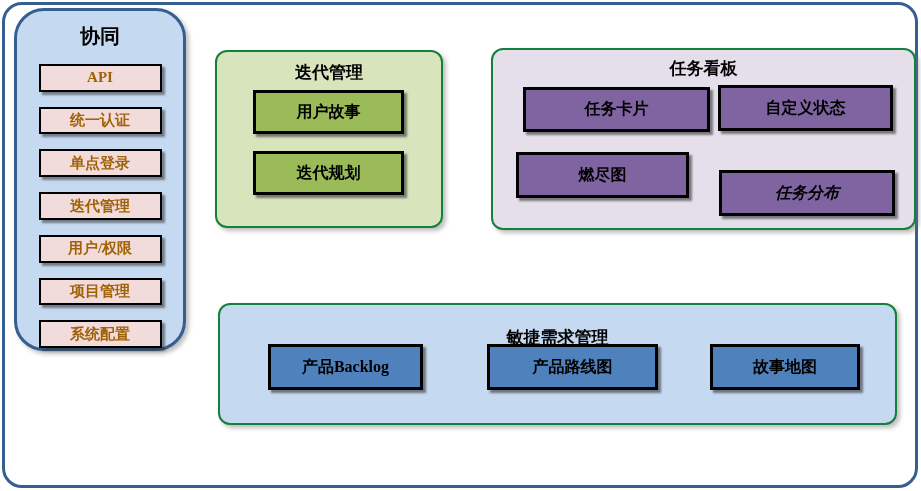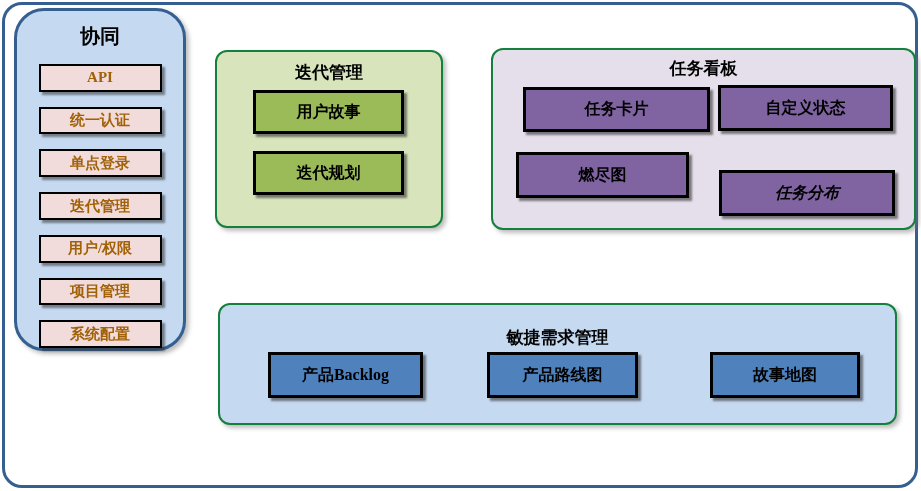--- a/index.html
+++ b/index.html
@@ -69,23 +69,23 @@
   .box-kanban{left:465px;top:48px;width:425px;height:182px;background:var(--purple-box-bg);margin-left:26px;}
   .box-kanban .group-title{top:7px;}
   .box-kanban .feature-item{background:var(--purple-item-bg);}
   .item-task-card{left:30px;top:37px;width:187px;height:45px;}
   .item-custom-status{left:225px;top:35px;width:175px;height:46px;}
   .item-burndown{left:23px;top:102px;width:173px;height:46px;}
   .item-task-distribution{left:226px;top:120px;width:176px;height:46px;font-style:italic;}
 
   .box-agile{left:218px;top:303px;width:679px;height:122px;background:var(--blue-box-bg);}
   .box-agile .group-title{top:13px;margin-top:8px;}
-  .box-agile .feature-item{background:var(--blue-item-bg);top:47px;height:46px;}
+  .box-agile .feature-item{background:var(--blue-item-bg);top:39px;height:46px;}
   .item-backlog{left:48px;width:155px;}
-  .item-roadmap{left:267px;width:151px;}
+  .item-roadmap{left:267px;width:171px;}
   .item-story-map{left:490px;width:150px;text-align:center;}
 </style>
 </head>
 <body>
 
 <div class="canvas">
   <div class="outer-frame"></div>
 
   <div class="sidebar">
     <div class="sidebar-title">协同</div>

